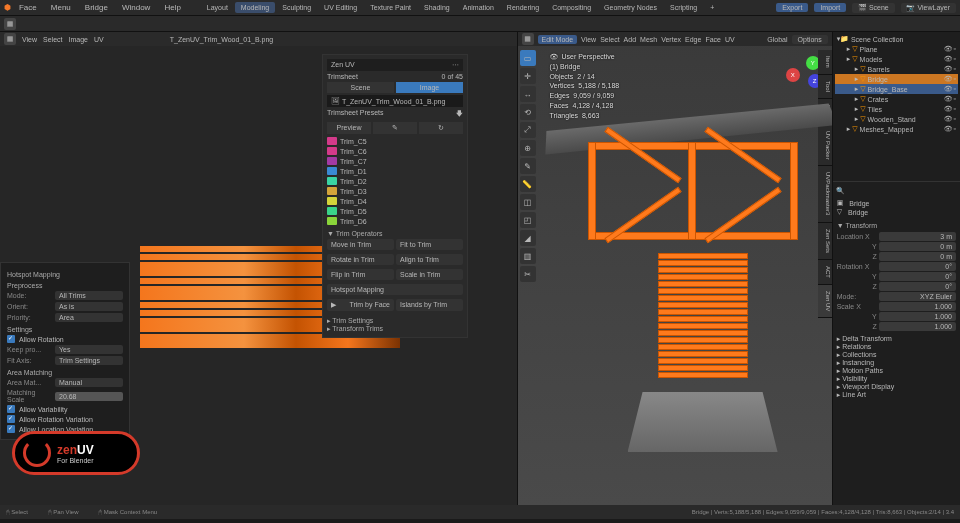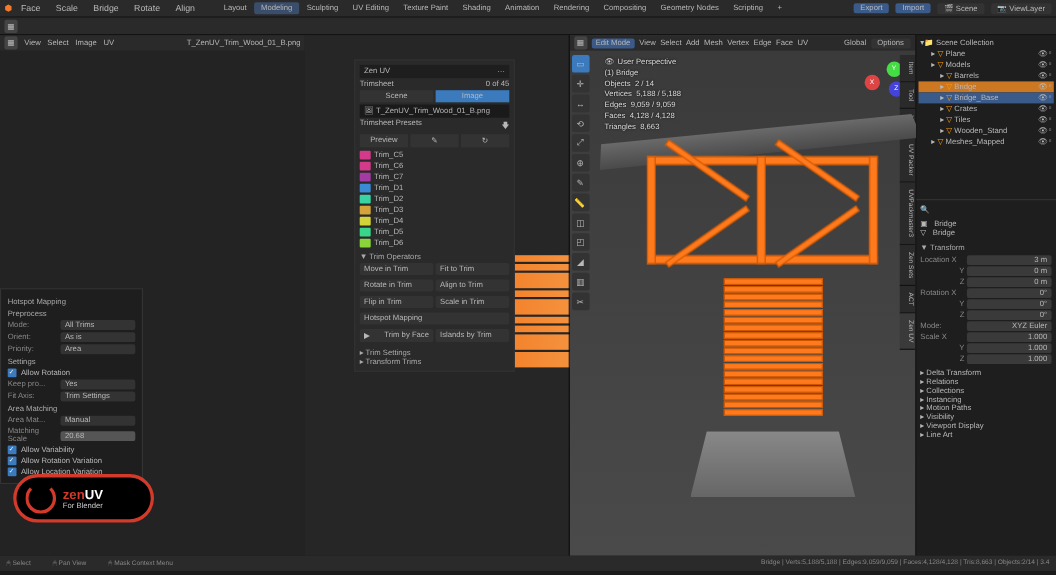--- a/index.html
+++ b/index.html
@@ -10,21 +10,21 @@
 .workspace-tab { padding: 2px 6px; font-size: 7px; cursor: pointer; }
 .workspace-tab.active { background: #3a4d6b; border-radius: 2px; }
 .topbar-right { margin-left: auto; display: flex; gap: 6px; align-items: center; }
 .btn-exp { background: #3a5a8a; padding: 1px 6px; border-radius: 2px; font-size: 7px; cursor: pointer; }
 .scene-box { background: #333; padding: 1px 6px; border-radius: 2px; font-size: 7px; }
 
 .subbar { height: 16px; background: #2a2a2a; border-bottom: 1px solid #111; display: flex; align-items: center; padding: 0 4px; gap: 6px; font-size: 7px; }
 .dropdown-icon { width: 12px; height: 12px; background: #444; border-radius: 2px; display: inline-flex; align-items: center; justify-content: center; }
 
 .main { display: flex; height: 473px; }
-.left-area { width: 564px; background: #232323; position: relative; display: flex; flex-direction: row; }
+.left-area { width: 564px; background: #232323; position: relative; display: flex; flex-direction: column; }
 .uv-toolbar { height: 14px; background: #2a2a2a; display: flex; align-items: center; padding: 0 4px; gap: 6px; font-size: 7px; }
 .uv-canvas { flex: 1; background: #262626; position: relative; }
 .uv-strips { position: absolute; left: 140px; top: 200px; width: 260px; }
 .strip { height: 14px; margin-bottom: 2px; background: linear-gradient(90deg, #ff7a1c 0%, #ff9840 40%, #cc5500 60%, #ff7a1c 80%, #803300 100%); opacity: 0.95; }
 .strip.sm { height: 6px; }
 
 .sidebar-left { position: absolute; left: 0; top: 230px; width: 130px; background: #1e1e1e; border: 1px solid #333; padding: 4px 6px; }
 .sidebar-left .sec-title { font-size: 7px; color: #aaa; margin: 4px 0 2px; }
 .sidebar-left .row { display: flex; align-items: center; gap: 4px; margin: 2px 0; font-size: 7px; }
 .sidebar-left .row .lbl { width: 44px; color: #888; }
@@ -100,24 +100,24 @@
 .vtab-col { position: absolute; right: 0; top: 18px; width: 14px; display: flex; flex-direction: column; }
 .vtab { writing-mode: vertical-rl; padding: 6px 1px; font-size: 6px; background: #2a2a2a; border-bottom: 1px solid #111; cursor: pointer; }
 .vtab.active { background: #3a3a3a; }
 </style>
 </head>
 <body>
 
 <div class="topbar">
   <span style="color:#f5792a">⬢</span>
   <span class="menu-item">Face</span>
-  <span class="menu-item">Scale</span>
+  <span class="menu-item">Menu</span>
   <span class="menu-item">Bridge</span>
-  <span class="menu-item">Rotate</span>
-  <span class="menu-item">Align</span>
+  <span class="menu-item">Window</span>
+  <span class="menu-item">Help</span>
   <div class="workspace-tabs">
     <span class="workspace-tab">Layout</span>
     <span class="workspace-tab active">Modeling</span>
     <span class="workspace-tab">Sculpting</span>
     <span class="workspace-tab">UV Editing</span>
     <span class="workspace-tab">Texture Paint</span>
     <span class="workspace-tab">Shading</span>
     <span class="workspace-tab">Animation</span>
     <span class="workspace-tab">Rendering</span>
     <span class="workspace-tab">Compositing</span>

